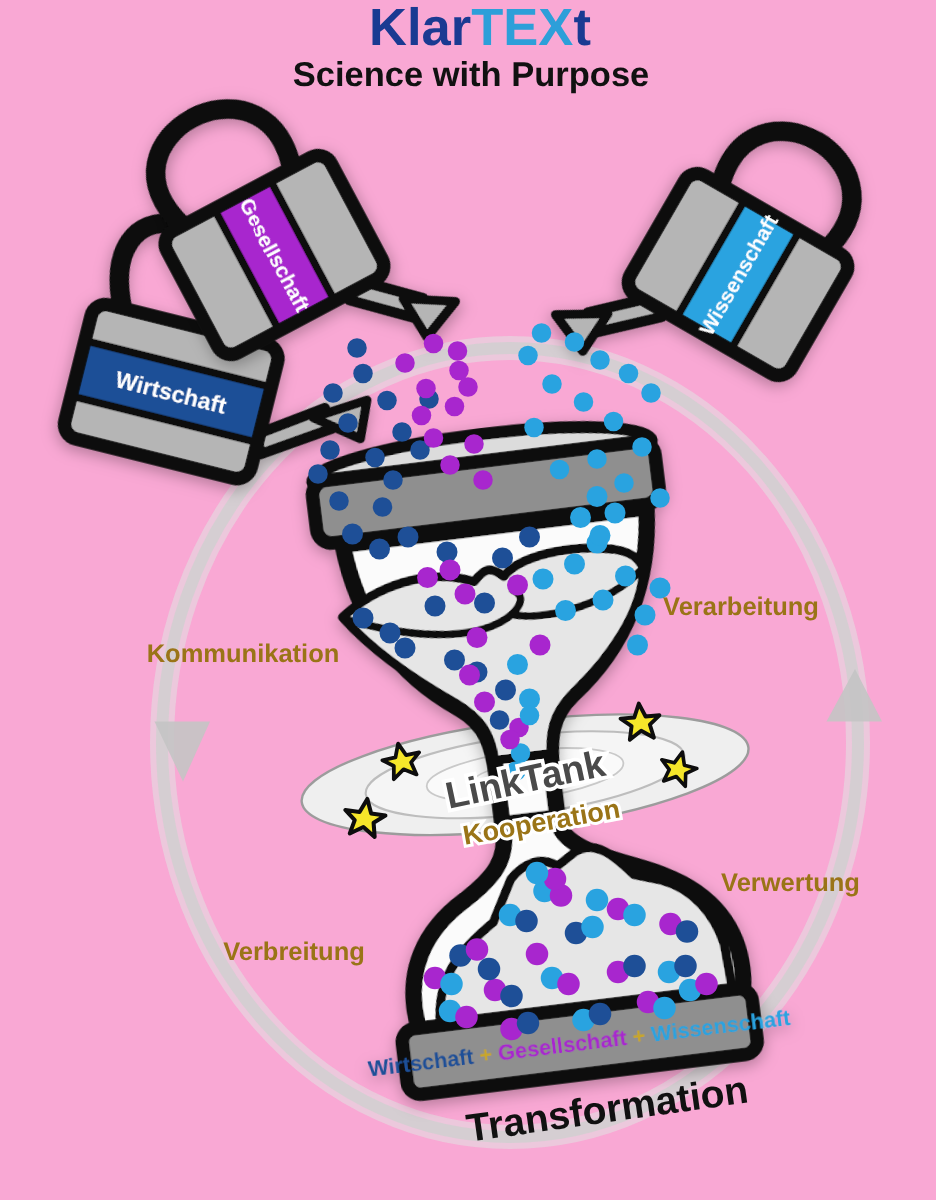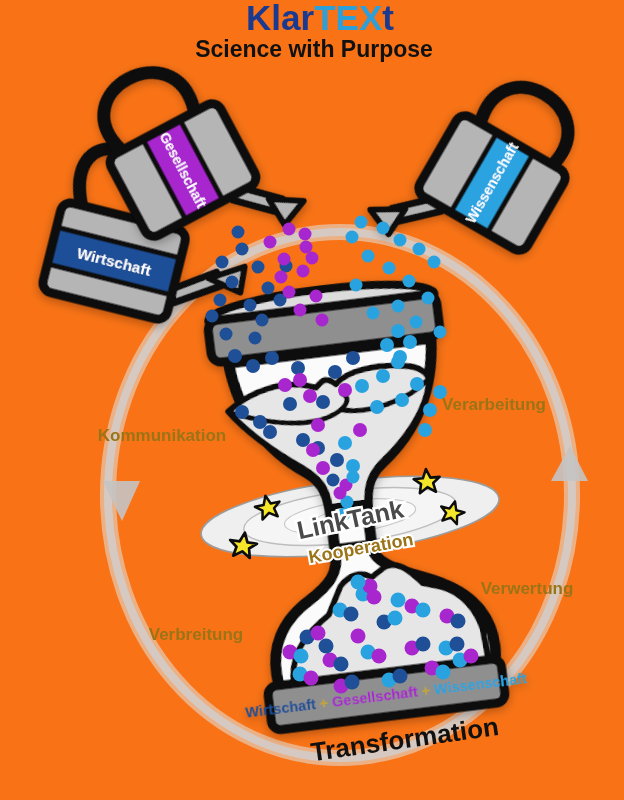--- a/index.html
+++ b/index.html
@@ -1,16 +1,16 @@
 <!DOCTYPE html>
 <html><head>
 <meta charset="utf-8">
 <style>
   html,body{margin:0;padding:0;background:#ffffff;}
-  #stage{position:relative;width:624px;height:800px;background:#f97316;overflow:hidden;
+  #stage{position:relative;width:624px;height:800px;background:#f9a8d4;overflow:hidden;
          font-family:"Liberation Sans", sans-serif;}
   svg{position:absolute;inset:0;}
   text{font-family:"Liberation Sans", sans-serif;}
 </style>
 </head>
 <body>
 <div id="stage">
 
 <svg viewBox="0 0 624 800" width="624" height="800">
   <defs>

